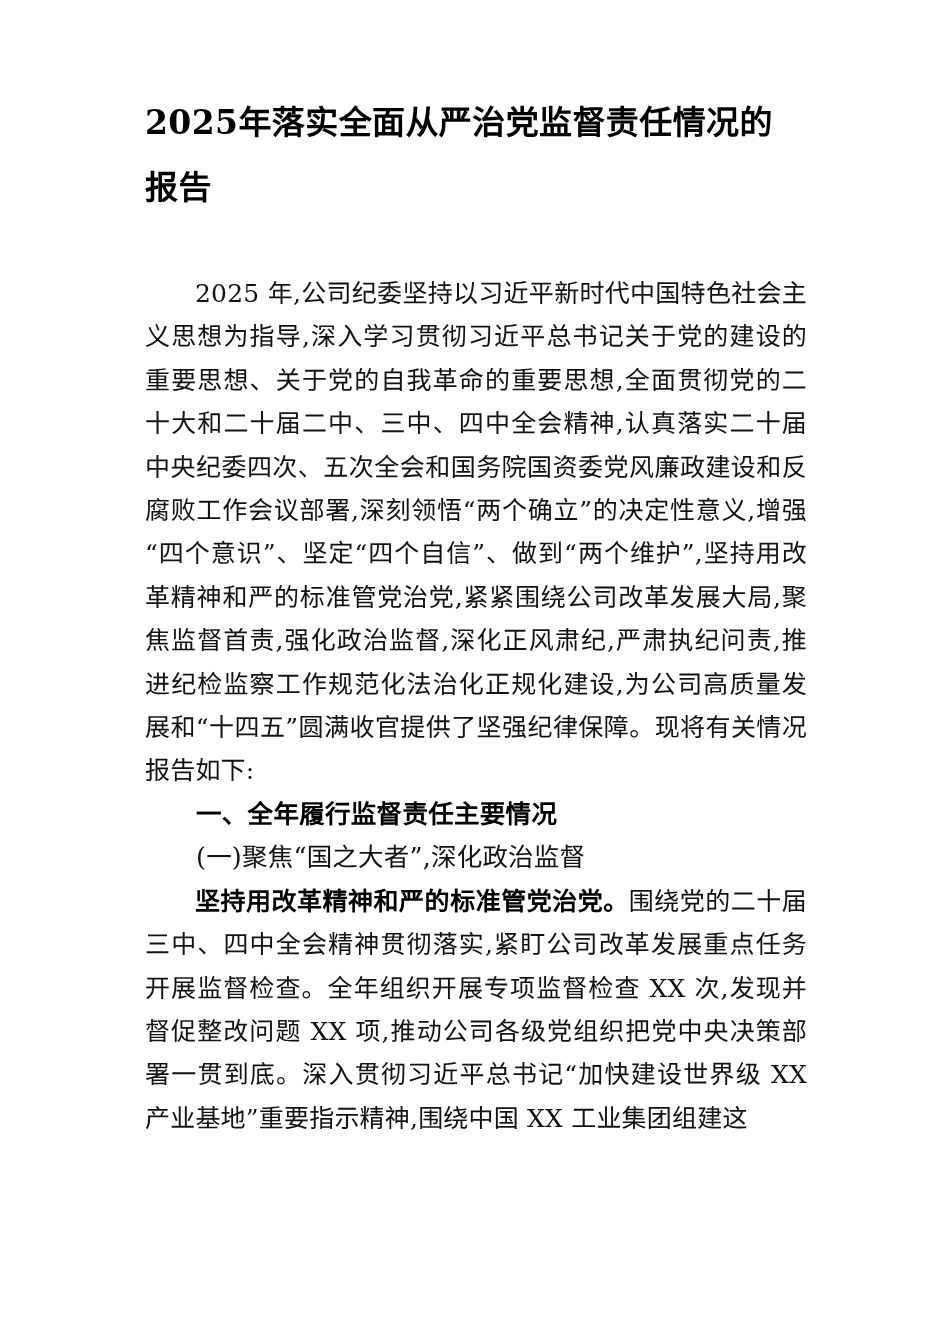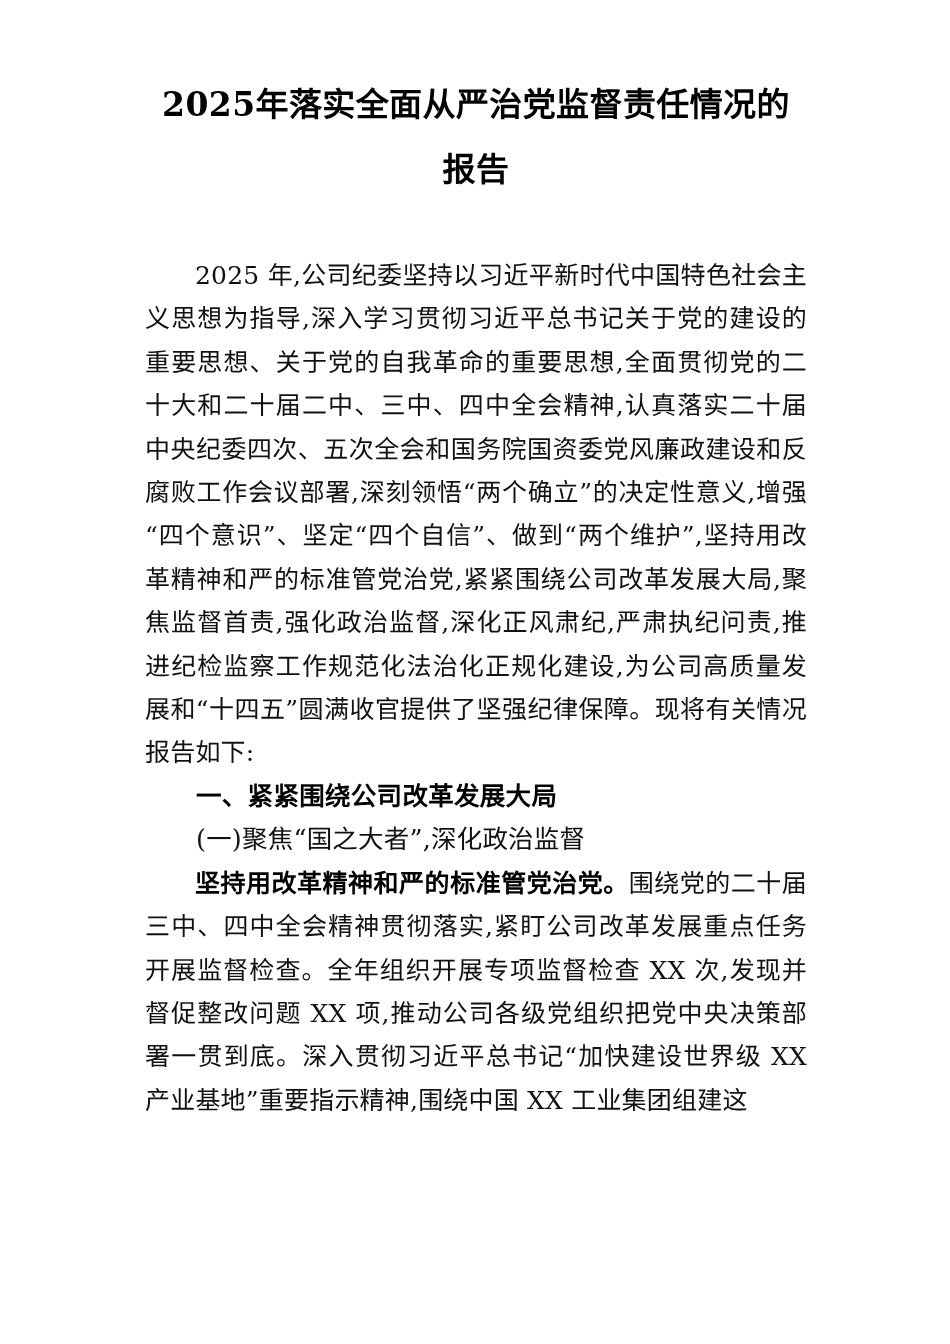--- a/index.html
+++ b/index.html
@@ -22,26 +22,26 @@
   .content {
     position: absolute;
     left: 145px;
     top: 0;
     width: 662px;
   }
 
   
   .doc-title {
     margin: 0;
-    padding-top: 72px;
+    padding-top: 90px;
     font-family: "DejaVu Serif", "Liberation Serif", serif;
     font-weight: bold;
     font-size: 33px;
     line-height: 65px;
-    text-align: center;
+    text-align: left;
     color: #000000;
     letter-spacing: 0.4px;
   }
 
   
   .body-block {
     margin-top: 52px;
   }
 
   p.para {
@@ -94,21 +94,21 @@
 
     <h1 class="doc-title">
       <span>2025年落实全面从严治党监督责任情况的</span><br>
       <span>报告</span>
     </h1>
 
     <div class="body-block">
 
       <p class="para">2025 年,公司纪委坚持以习近平新时代中国特色社会主义思想为指导,深入学习贯彻习近平总书记关于党的建设的重要思想、关于党的自我革命的重要思想,全面贯彻党的二十大和二十届二中、三中、四中全会精神,认真落实二十届中央纪委四次、五次全会和国务院国资委党风廉政建设和反腐败工作会议部署,深刻领悟“两个确立”的决定性意义,增强“四个意识”、坚定“四个自信”、做到“两个维护”,坚持用改革精神和严的标准管党治党,紧紧围绕公司改革发展大局,聚焦监督首责,强化政治监督,深化正风肃纪,严肃执纪问责,推进纪检监察工作规范化法治化正规化建设,为公司高质量发展和“十四五”圆满收官提供了坚强纪律保障。现将有关情况报告如下:</p>
 
-      <p class="heading-1">一、紧紧围绕公司改革发展大局</p>
+      <p class="heading-1">一、全年履行监督责任主要情况</p>
 
       <p class="heading-2">(一)聚焦“国之大者”,深化政治监督</p>
 
       <p class="para"><span class="lead-bold">坚持用改革精神和严的标准管党治党。</span><span>围绕党的二十届三中、四中全会精神贯彻落实,紧盯公司改革发展重点任务开展监督检查。全年组织开展专项监督检查 XX 次,发现并督促整改问题 XX 项,推动公司各级党组织把党中央决策部署一贯到底。深入贯彻习近平总书记“加快建设世界级 XX 产业基地”重要指示精神,围绕中国 XX 工业集团组建这</span></p>
 
     </div>
   </div>
 </div>
 
 </body></html>

